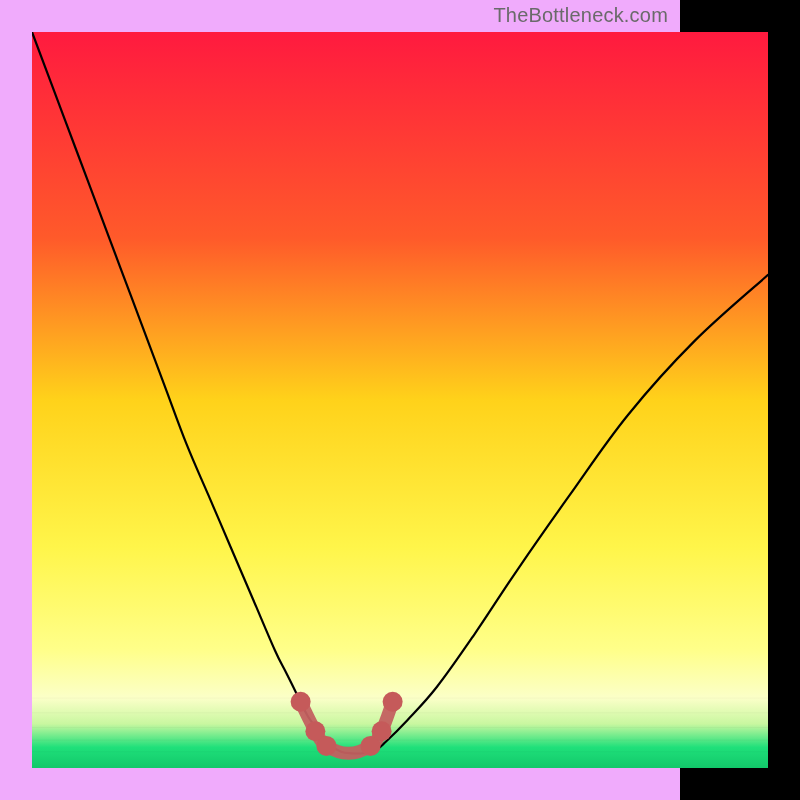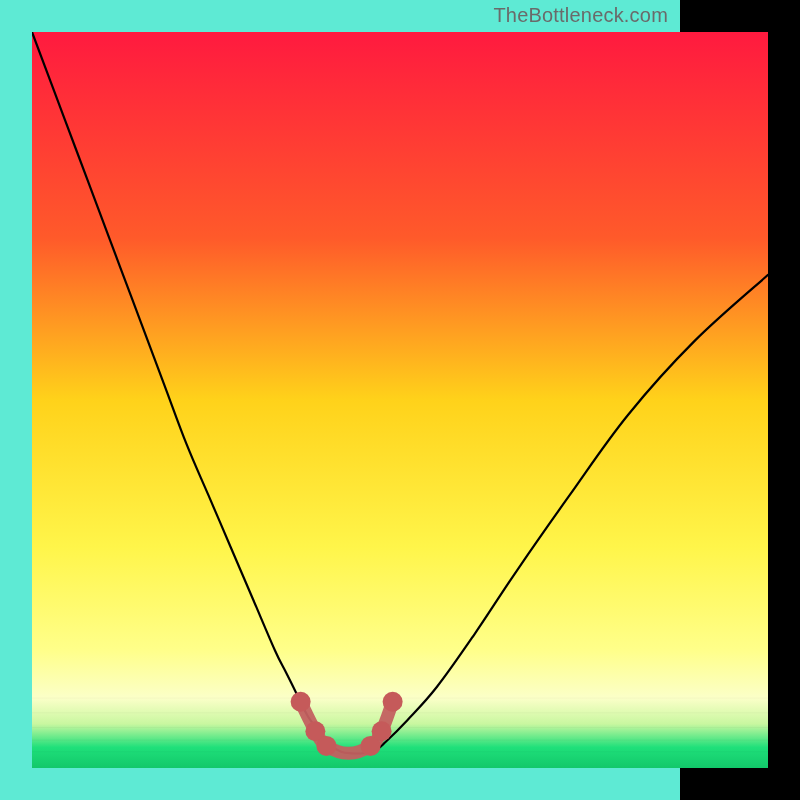--- a/index.html
+++ b/index.html
@@ -8,21 +8,21 @@
     width: 800px;
     height: 800px;
     background: #000;
     overflow: hidden;
     font-family: Arial, Helvetica, sans-serif;
   }
   .stage {
     position: relative;
     width: 680px;
     height: 800px;
-    background: #5eead4;
+    background: #f0abfc;
   }
   .watermark {
     position: absolute;
     top: 4px;
     right: 12px;
     color: #6a6a6a;
     font-size: 20px;
     font-weight: 500;
     letter-spacing: 0.2px;
     z-index: 50;

